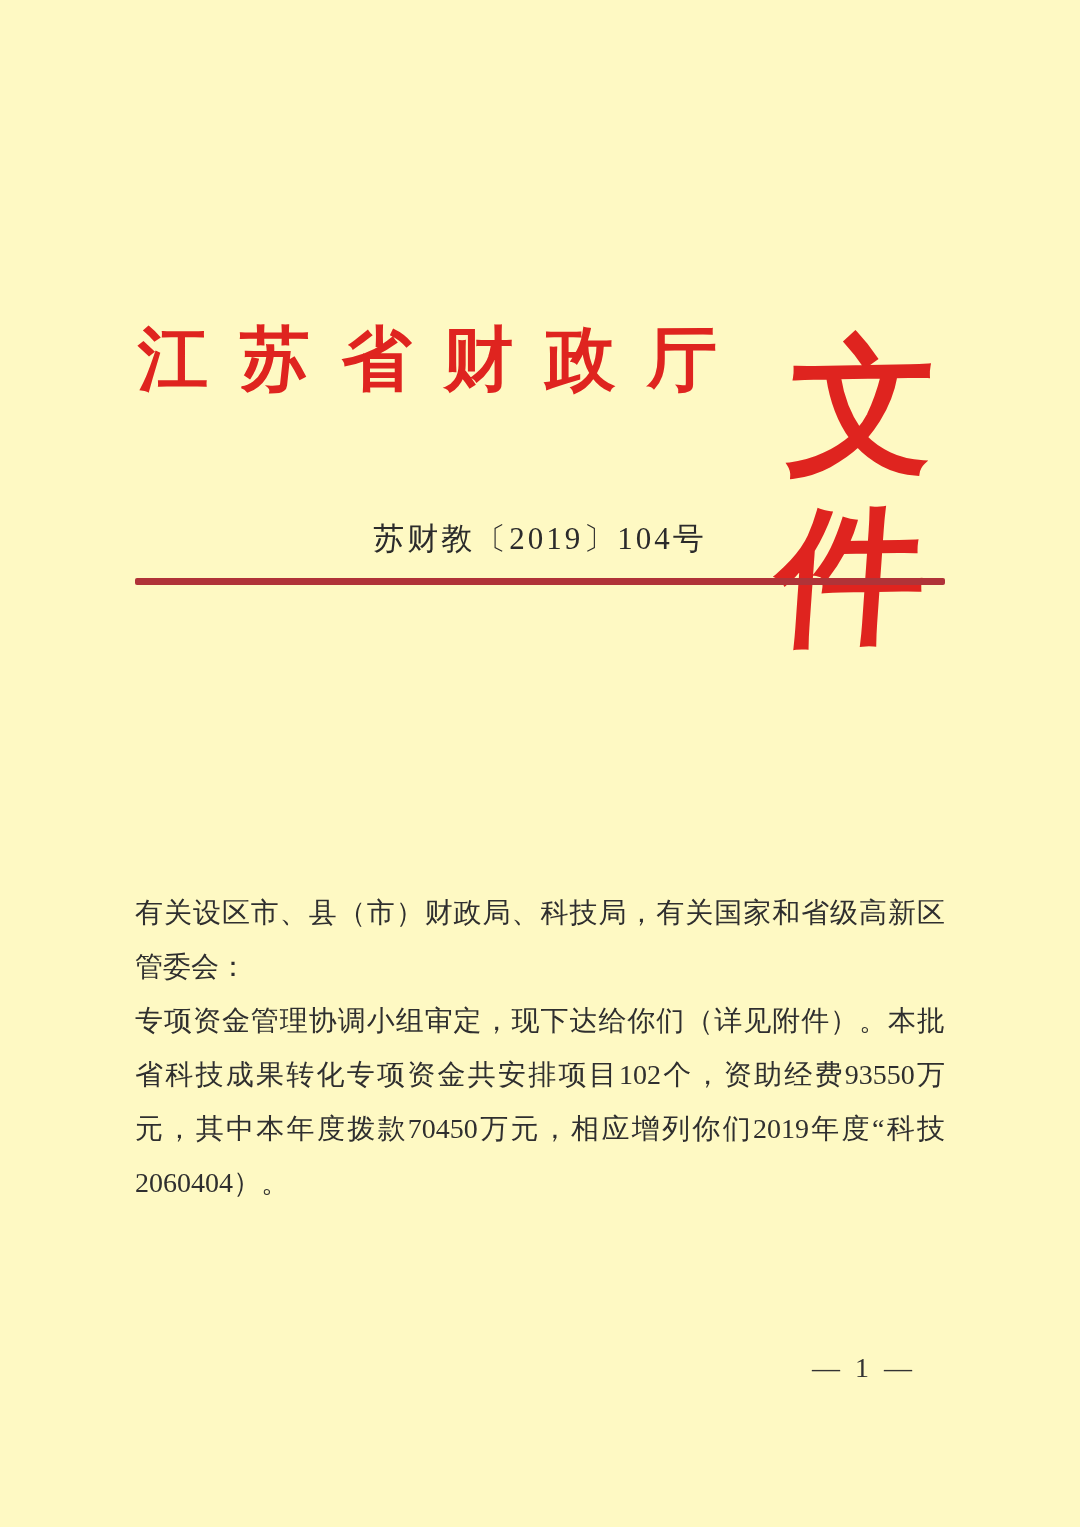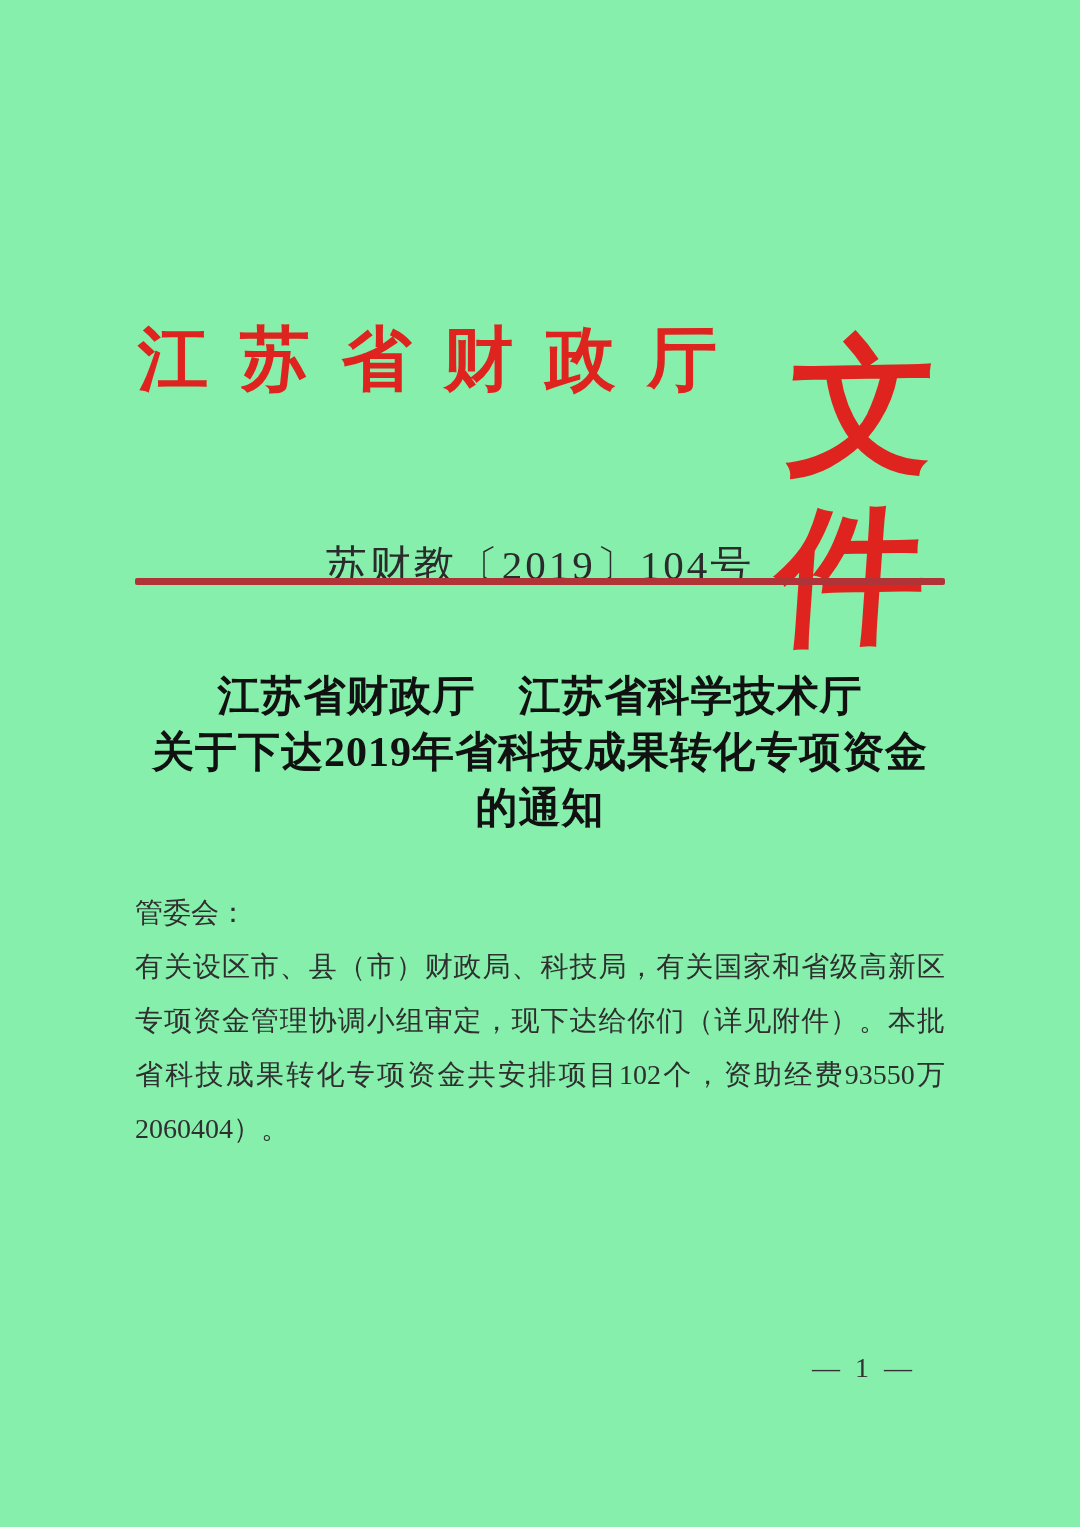--- a/index.html
+++ b/index.html
@@ -4,21 +4,21 @@
 <style>
   html, body {
     margin: 0;
     padding: 0;
     background: #ffffff;
   }
   .page {
     position: relative;
     width: 1080px;
     height: 1527px;
-    background: #86efac;
+    background: #fef9c3;
     overflow: hidden;
     font-family: "Liberation Serif", "DejaVu Serif", serif;
   }
 
   
   .agency-block {
     position: absolute;
     left: 138px;
     top: 318px;
     width: 580px;
@@ -44,24 +44,24 @@
     color: var(--header-red, #df241f);
     transform: skewX(-5deg) rotate(-1deg);
     letter-spacing: -4px;
     text-align: center;
   }
 
   
   .doc-number {
     position: absolute;
     left: 0;
-    top: 538px;
+    top: 518px;
     width: 100%;
     text-align: center;
-    font-size: 41px;
+    font-size: 31px;
     letter-spacing: 3px;
     color: #2b2b2b;
   }
 
   
   .red-line {
     position: absolute;
     left: 135px;
     top: 578px;
     width: 810px;
@@ -130,29 +130,25 @@
   <div class="agency-block">
     <div class="agency-line">江 苏 省 财 政 厅</div>
   </div>
 
   <div class="doc-type">文件</div>
 
   <div class="doc-number">苏财教〔2019〕104号</div>
 
   <div class="red-line"></div>
 
-  <div class="title-block">
-    <div class="title-line">江苏省财政厅　江苏省科学技术厅</div>
-    <div class="title-line">关于下达2019年省科技成果转化专项资金</div>
-    <div class="title-line">的通知</div>
-  </div>
 
   <div class="body-block">
+    <div class="body-line justify">有关设区市、县（市）财政局、科技局，有关国家和省级高新区</div>
     <div class="body-line">管委会：</div>
-    <div class="body-line justify">有关设区市、县（市）财政局、科技局，有关国家和省级高新区</div>
     <div class="body-line justify">专项资金管理协调小组审定，现下达给你们（详见附件）。本批</div>
     <div class="body-line justify">省科技成果转化专项资金共安排项目102个，资助经费93550万</div>
+    <div class="body-line justify">元，其中本年度拨款70450万元，相应增列你们2019年度“科技</div>
     <div class="body-line">2060404）。</div>
   </div>
 
   <div class="page-number">— 1 —</div>
 
 </div>
 
 </body></html>

